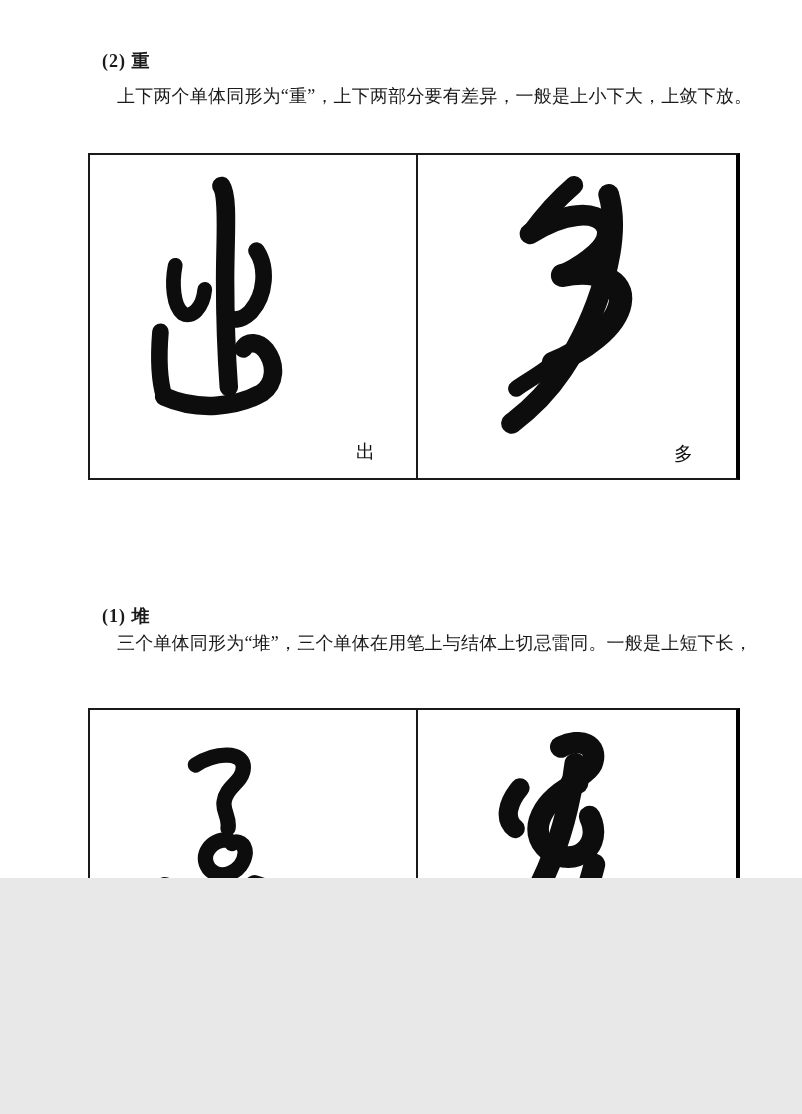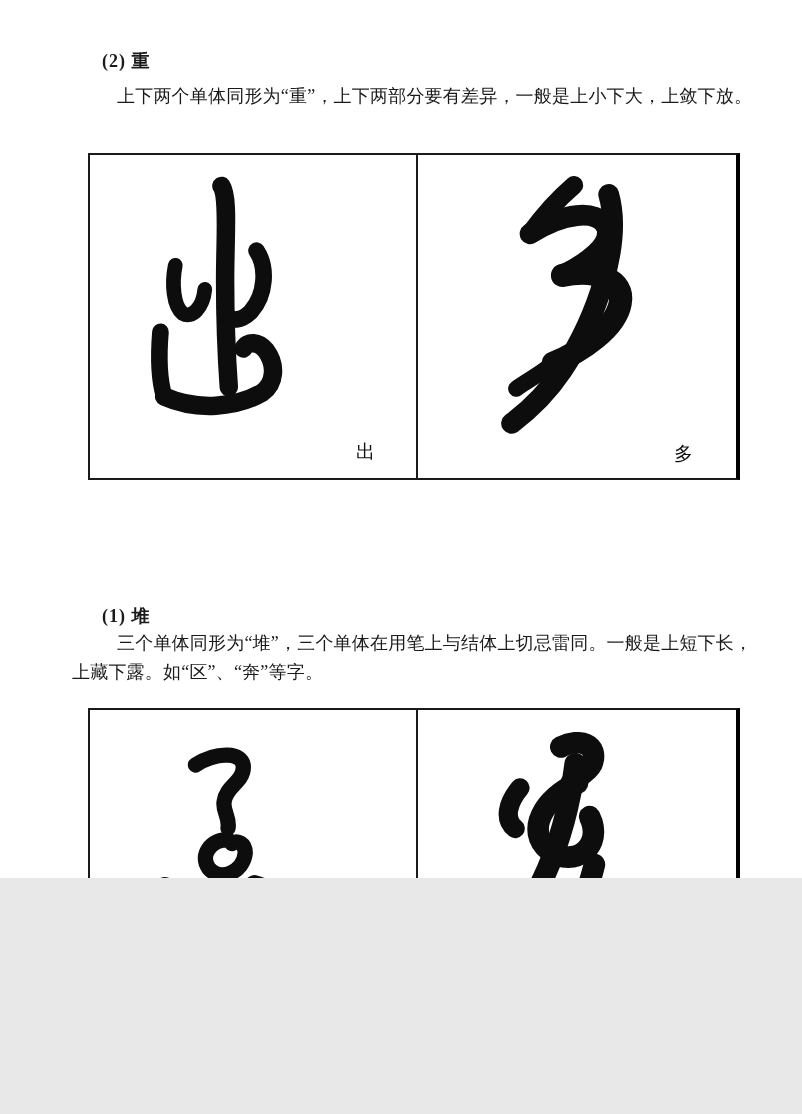--- a/index.html
+++ b/index.html
@@ -75,21 +75,20 @@
       <path d="M65,11 C71,32 60,64 45,87 C39,96 31,104 23,110" stroke-width="9"></path>
       <path d="M41,84 C35,89 29,92 25,95" stroke-width="7"></path>
     </svg>
 
     <div class="fig-caption" style="left:266px;top:284px;">出</div>
     <div class="fig-caption" style="left:584px;top:286px;">多</div>
   </div>
 
   <div class="abs sec-heading" style="left:102px;top:604px;">(1) 堆</div>
   <div class="abs body-line" style="left:117px;top:631px;">三个单体同形为“堆”，三个单体在用笔上与结体上切忌雷同。一般是上短下长，</div>
-  <div class="abs body-line" style="left:72px;top:660px;">上藏下露。如“区”、“奔”等字。</div>
 
   <div class="fig-box" style="left:88px;top:708px;width:652px;height:334px;">
     <div class="fig-divider" style="left:326px;"></div>
 
     <svg class="glyph" style="left:52px;top:32px;" width="195" height="272" viewBox="0 0 100 142">
       <path d="M27,12 C38,5 52,5 52,13 C52,21 43,23 42,31 C41,36 45,39 44,45" stroke-width="8"></path>
       <path d="M44,51 C35,51 29,59 34,66 C40,73 52,68 53,58 C53,53 49,51 46,53" stroke-width="8"></path>
       <path d="M11,76 C19,91 44,97 60,89 C67,85 67,77 58,75" stroke-width="11"></path>
       <path d="M59,89 C55,99 47,107 38,114" stroke-width="7"></path>
     </svg>

